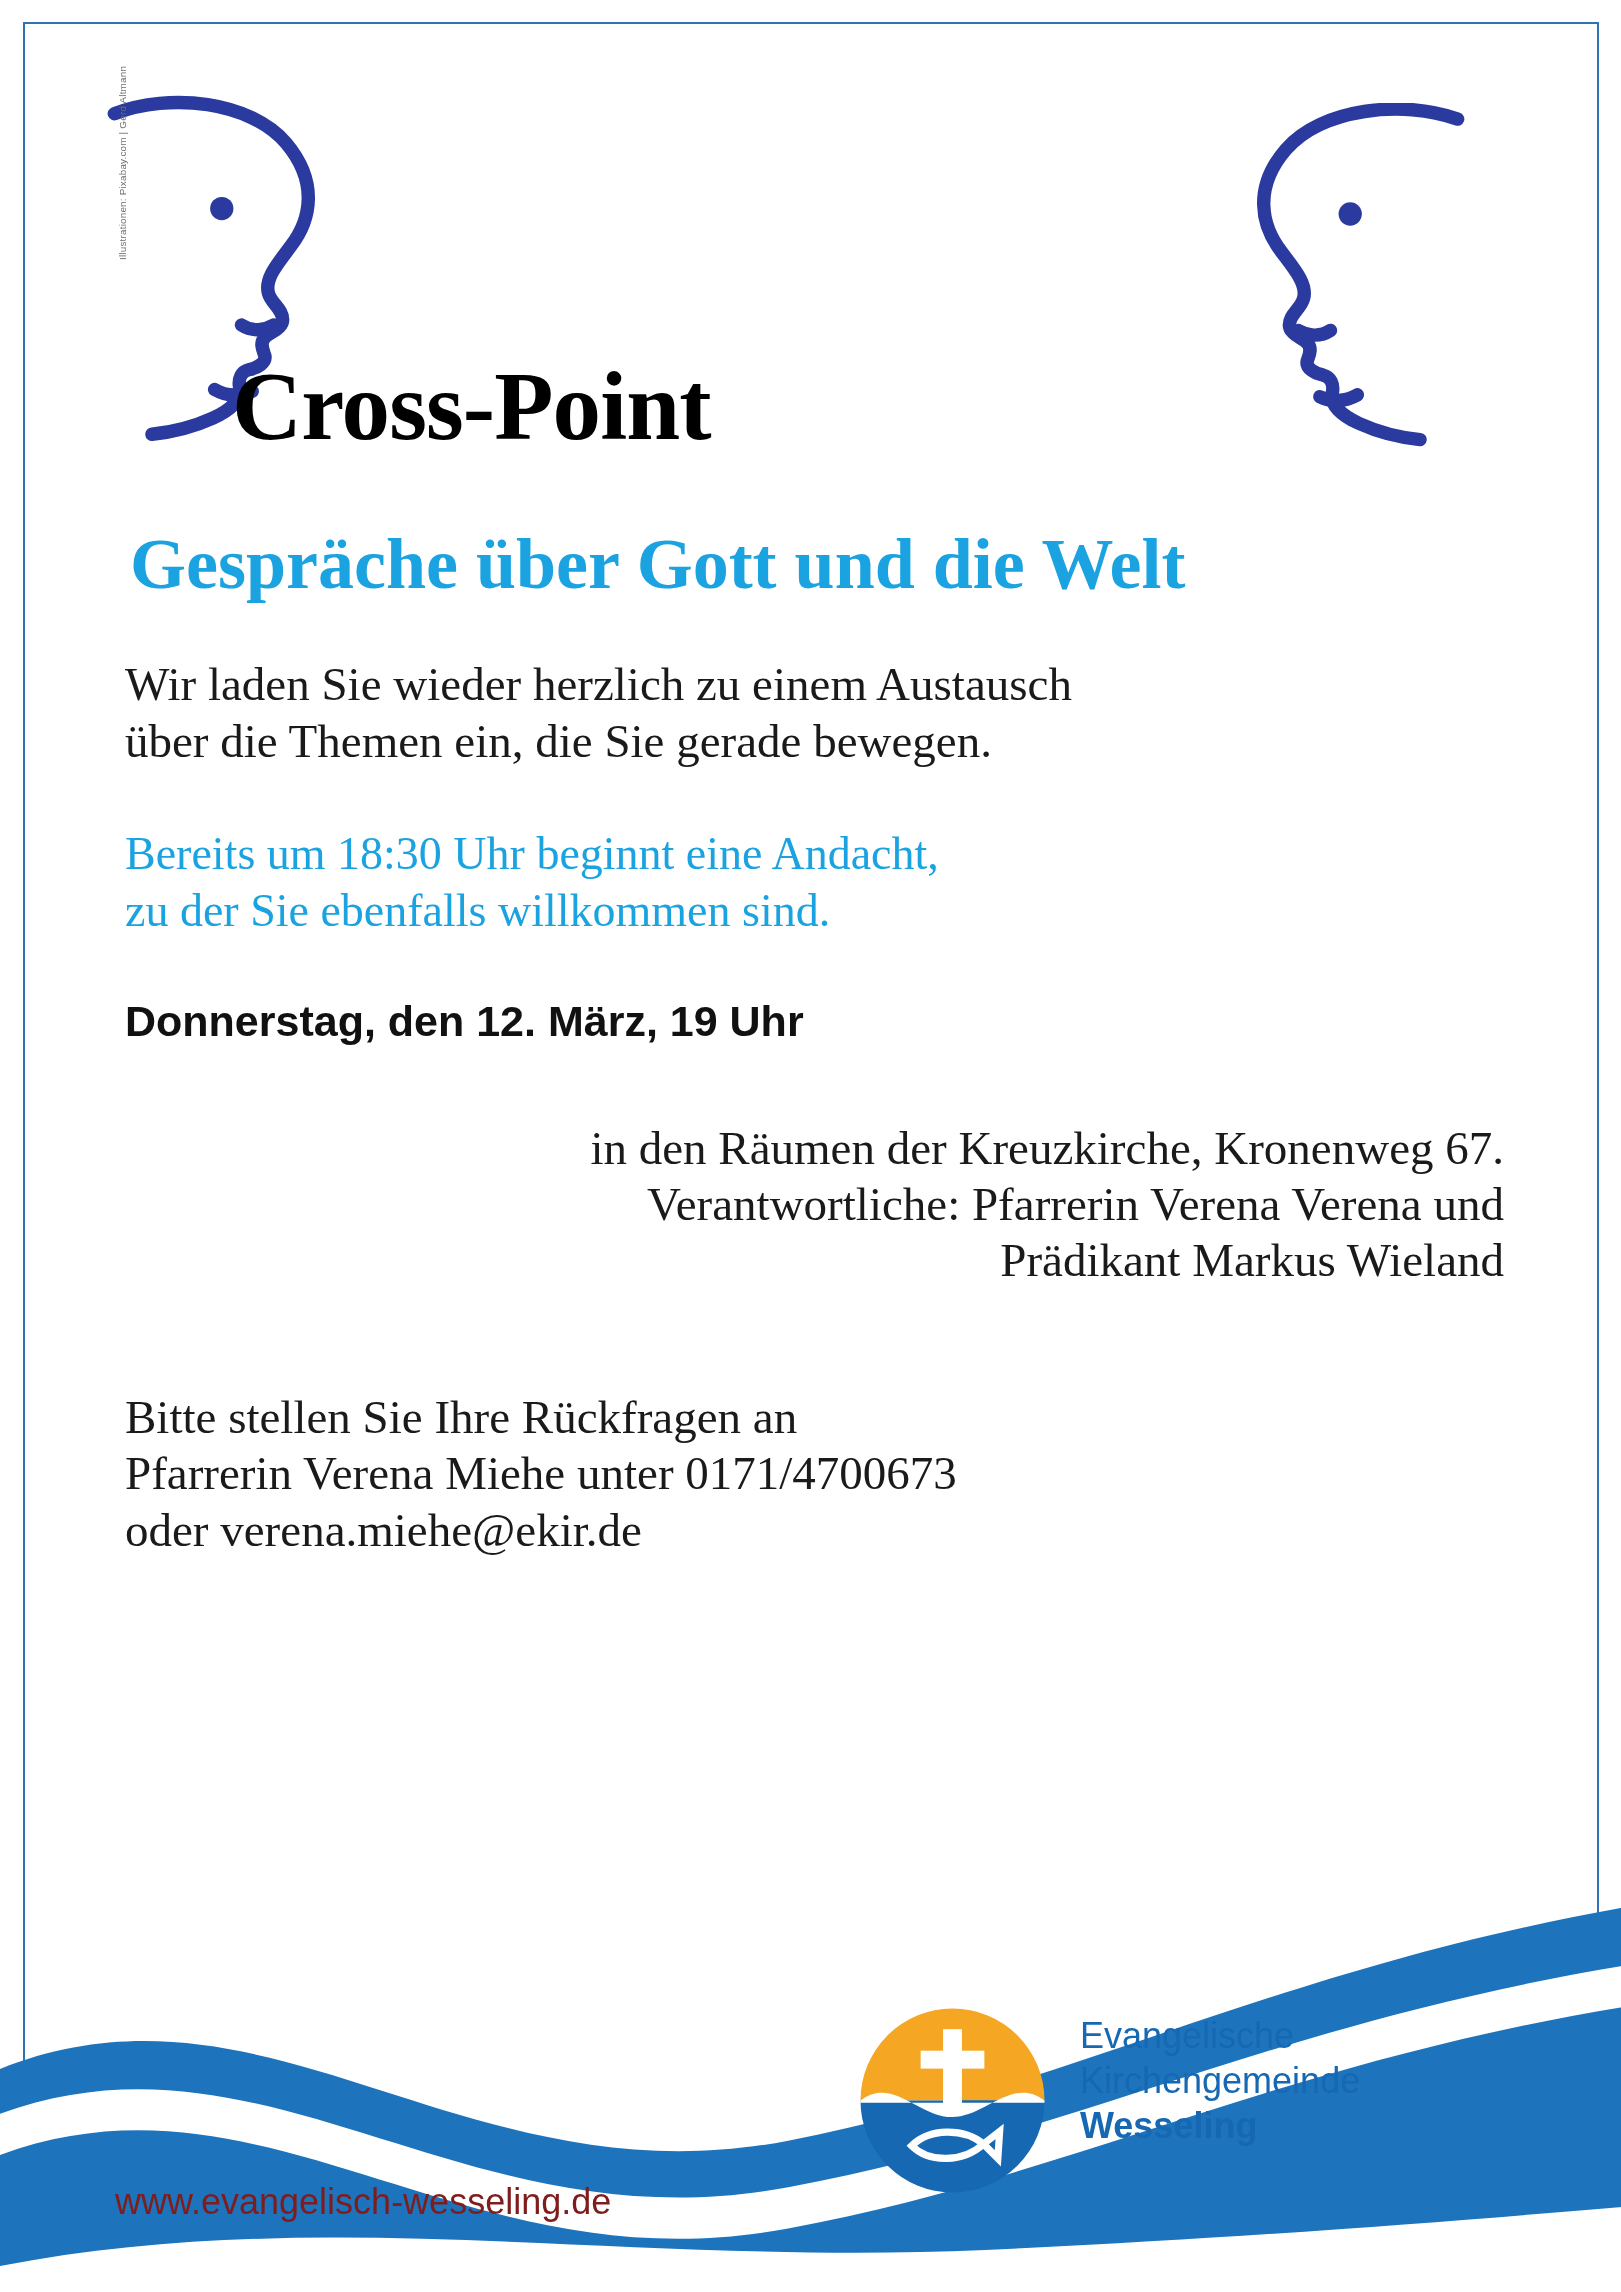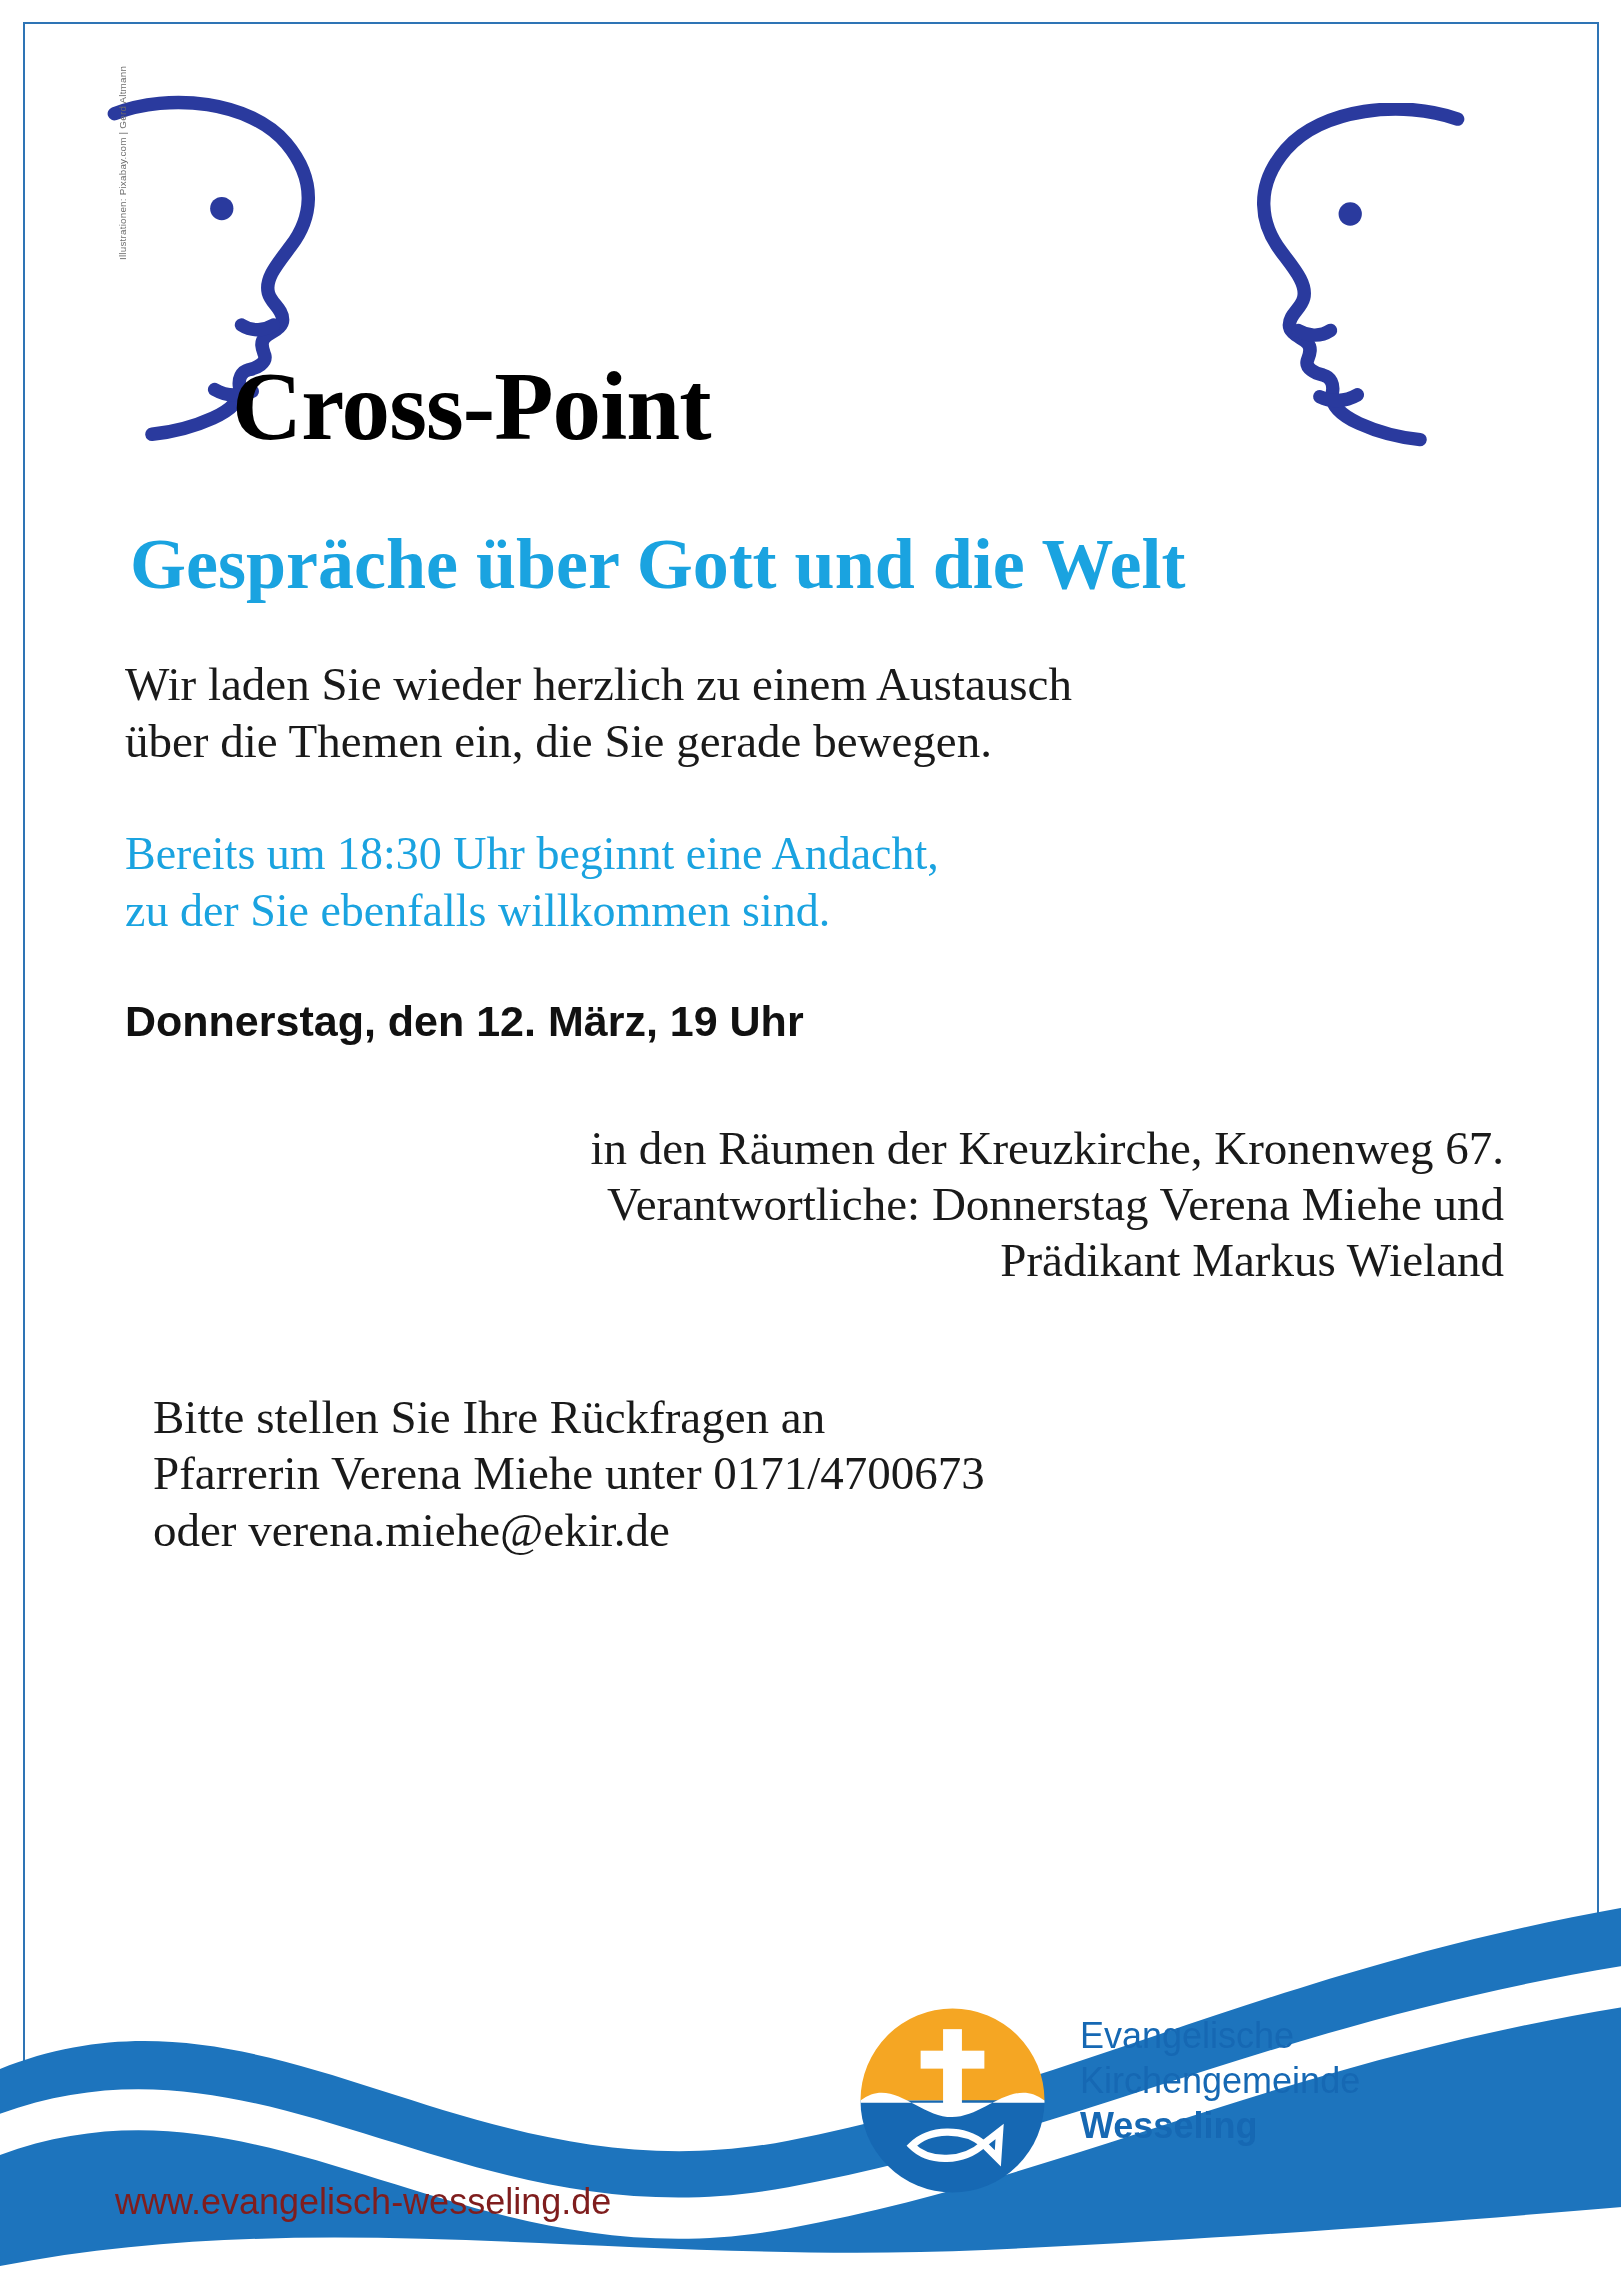--- a/index.html
+++ b/index.html
@@ -118,21 +118,20 @@
   }
 
   #venue {
     margin-top: 72px;
     text-align: right;
   }
   #venue div { white-space: nowrap; }
 
   #contact {
     margin-top: 100px;
-    margin-left: 28px;
   }
   #contact div { white-space: nowrap; }
 
   
   #wave {
     position: absolute;
     left: 0;
     bottom: 0;
     width: 1622px;
     height: 448px;
@@ -216,21 +215,21 @@
 
     <div id="andacht">
       <div>Bereits um 18:30 Uhr beginnt eine Andacht,</div>
       <div>zu der Sie ebenfalls willkommen sind.</div>
     </div>
 
     <div id="date-line">Donnerstag, den 12. März, 19 Uhr</div>
 
     <div id="venue" class="para">
       <div>in den Räumen der Kreuzkirche, Kronenweg 67.</div>
-      <div>Verantwortliche: Donnerstag Verena Miehe und</div>
+      <div>Verantwortliche: Pfarrerin Verena Verena und</div>
       <div>Prädikant Markus Wieland</div>
     </div>
 
     <div id="contact" class="para">
       <div>Bitte stellen Sie Ihre Rückfragen an</div>
       <div>Pfarrerin Verena Miehe unter 0171/4700673</div>
       <div>oder verena.miehe@ekir.de</div>
     </div>
 
   </div>

